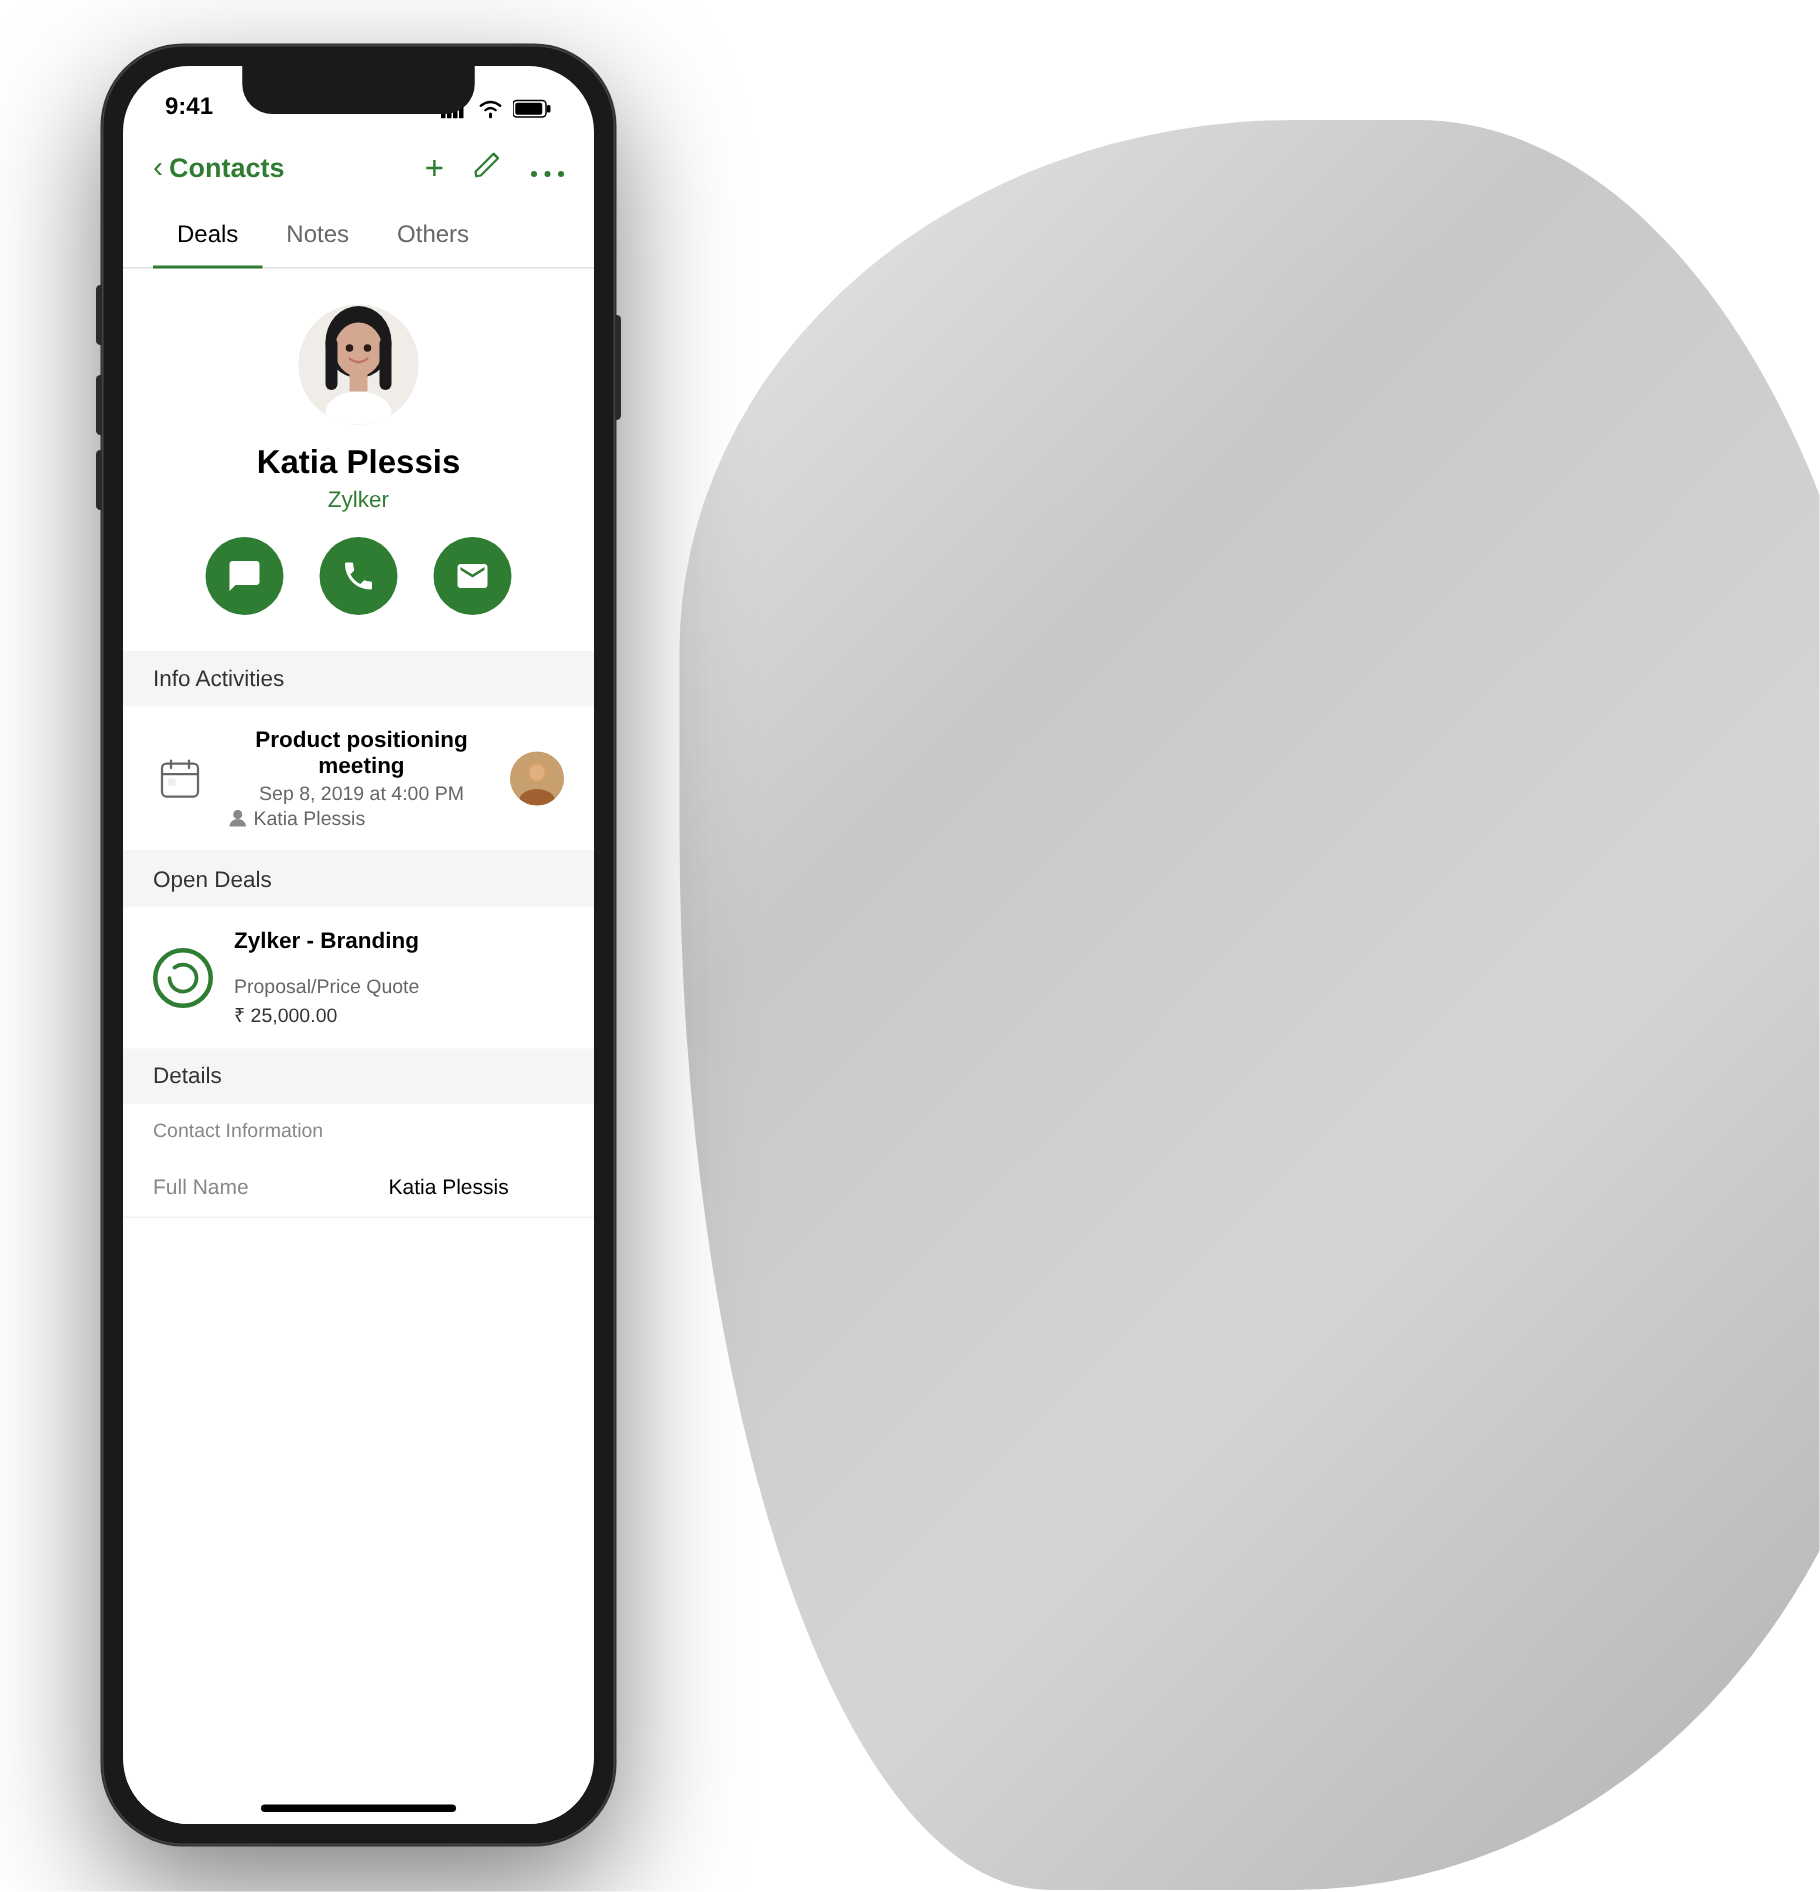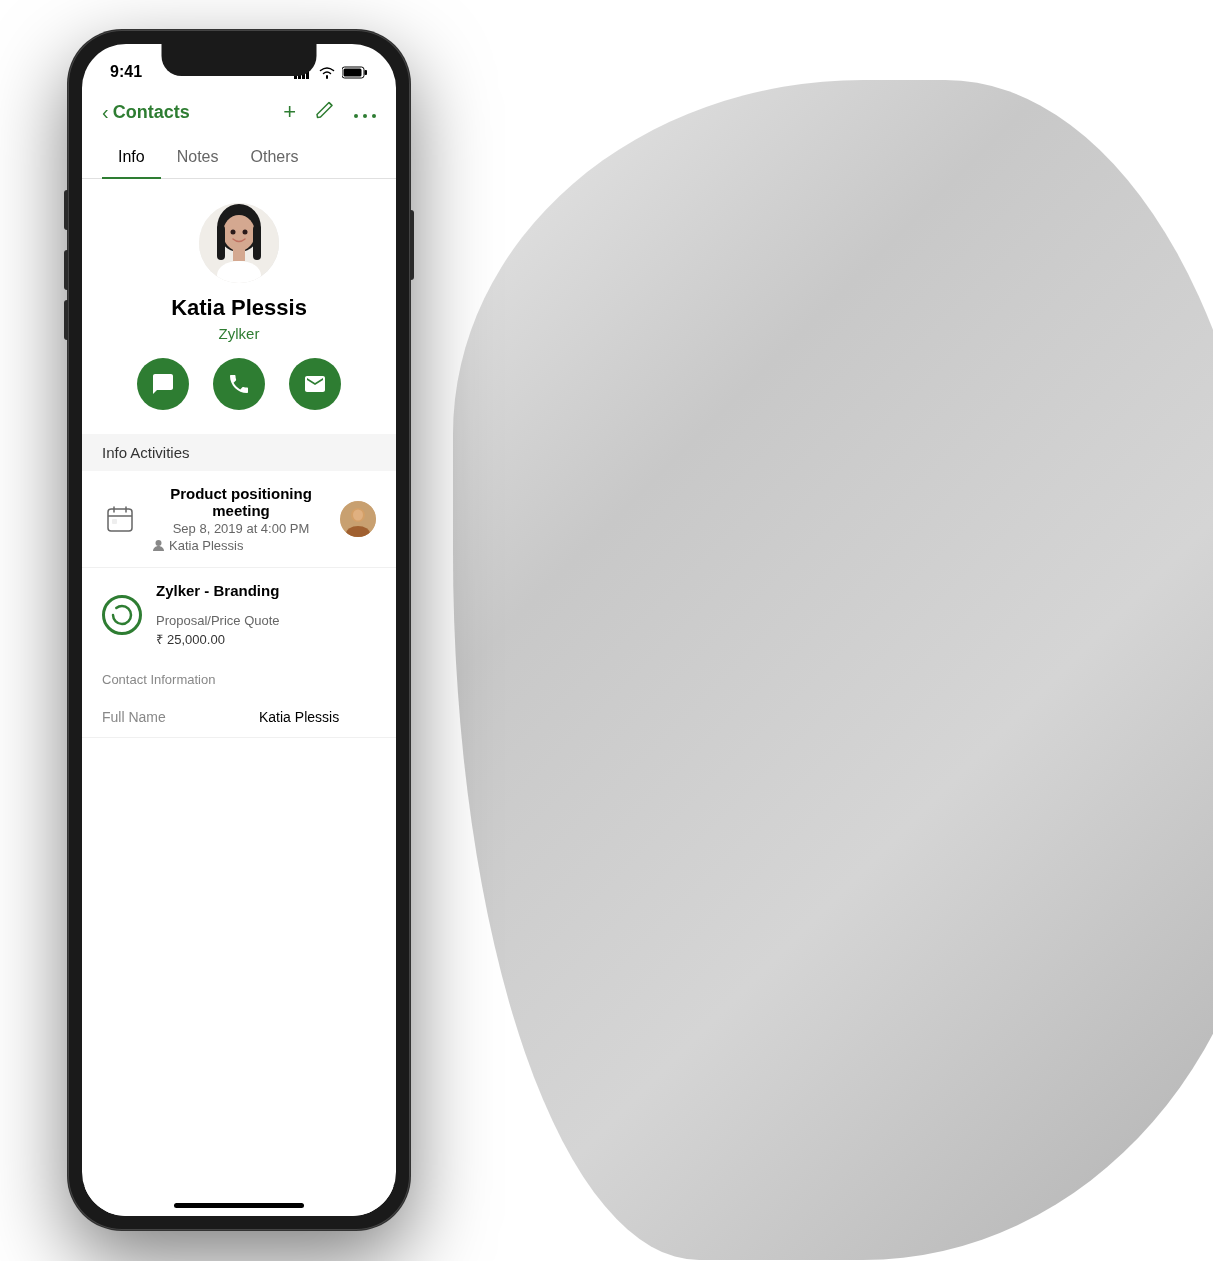--- a/index.html
+++ b/index.html
@@ -486,21 +486,21 @@
                 <circle cx="2" cy="3" r="2" fill="#2e7d32"></circle>
                 <circle cx="11" cy="3" r="2" fill="#2e7d32"></circle>
                 <circle cx="20" cy="3" r="2" fill="#2e7d32"></circle>
               </svg>
             </span>
           </div>
         </div>
 
         <div class="tabs">
           <div class="tab active">
-            <span>Info</span>
+            <span>Deals</span>
           </div>
           <div class="tab">
             <span>Notes</span>
           </div>
           <div class="tab">
             <span>Others</span>
           </div>
         </div>
 
         <div class="content">
@@ -582,34 +582,36 @@
             <div class="activity-avatar">
               <svg width="36" height="36" viewBox="0 0 36 36">
                 <rect width="36" height="36" rx="18" fill="#c8a070"></rect>
                 <ellipse cx="18" cy="14" rx="7" ry="7" fill="#d4a068"></ellipse>
                 <ellipse cx="18" cy="33" rx="12" ry="8" fill="#a06030"></ellipse>
                 <ellipse cx="18" cy="14" rx="5" ry="5.5" fill="#e0b080"></ellipse>
               </svg>
             </div>
           </div>
 
+          <div class="section-header">Open Deals</div>
 
           <div class="deal-item">
             <div class="deal-icon">
               <svg width="24" height="24" viewBox="0 0 24 24" fill="none">
                 <circle cx="12" cy="12" r="9" stroke="#2e7d32" stroke-width="2.5" stroke-dasharray="28 8" stroke-linecap="round"></circle>
               </svg>
             </div>
             <div class="deal-info">
               <div class="deal-name">Zylker - Branding</div>
               <div class="deal-stage">Proposal/Price Quote</div>
               <div class="deal-amount">₹ 25,000.00</div>
             </div>
           </div>
 
+          <div class="section-header">Details</div>
 
           <div class="details-section">
             <div class="details-subsection-header">Contact Information</div>
             <div class="detail-row">
               <span class="detail-label">Full Name</span>
               <span class="detail-value">Katia Plessis</span>
             </div>
           </div>
 
           <div style="height: 40px;"></div>

